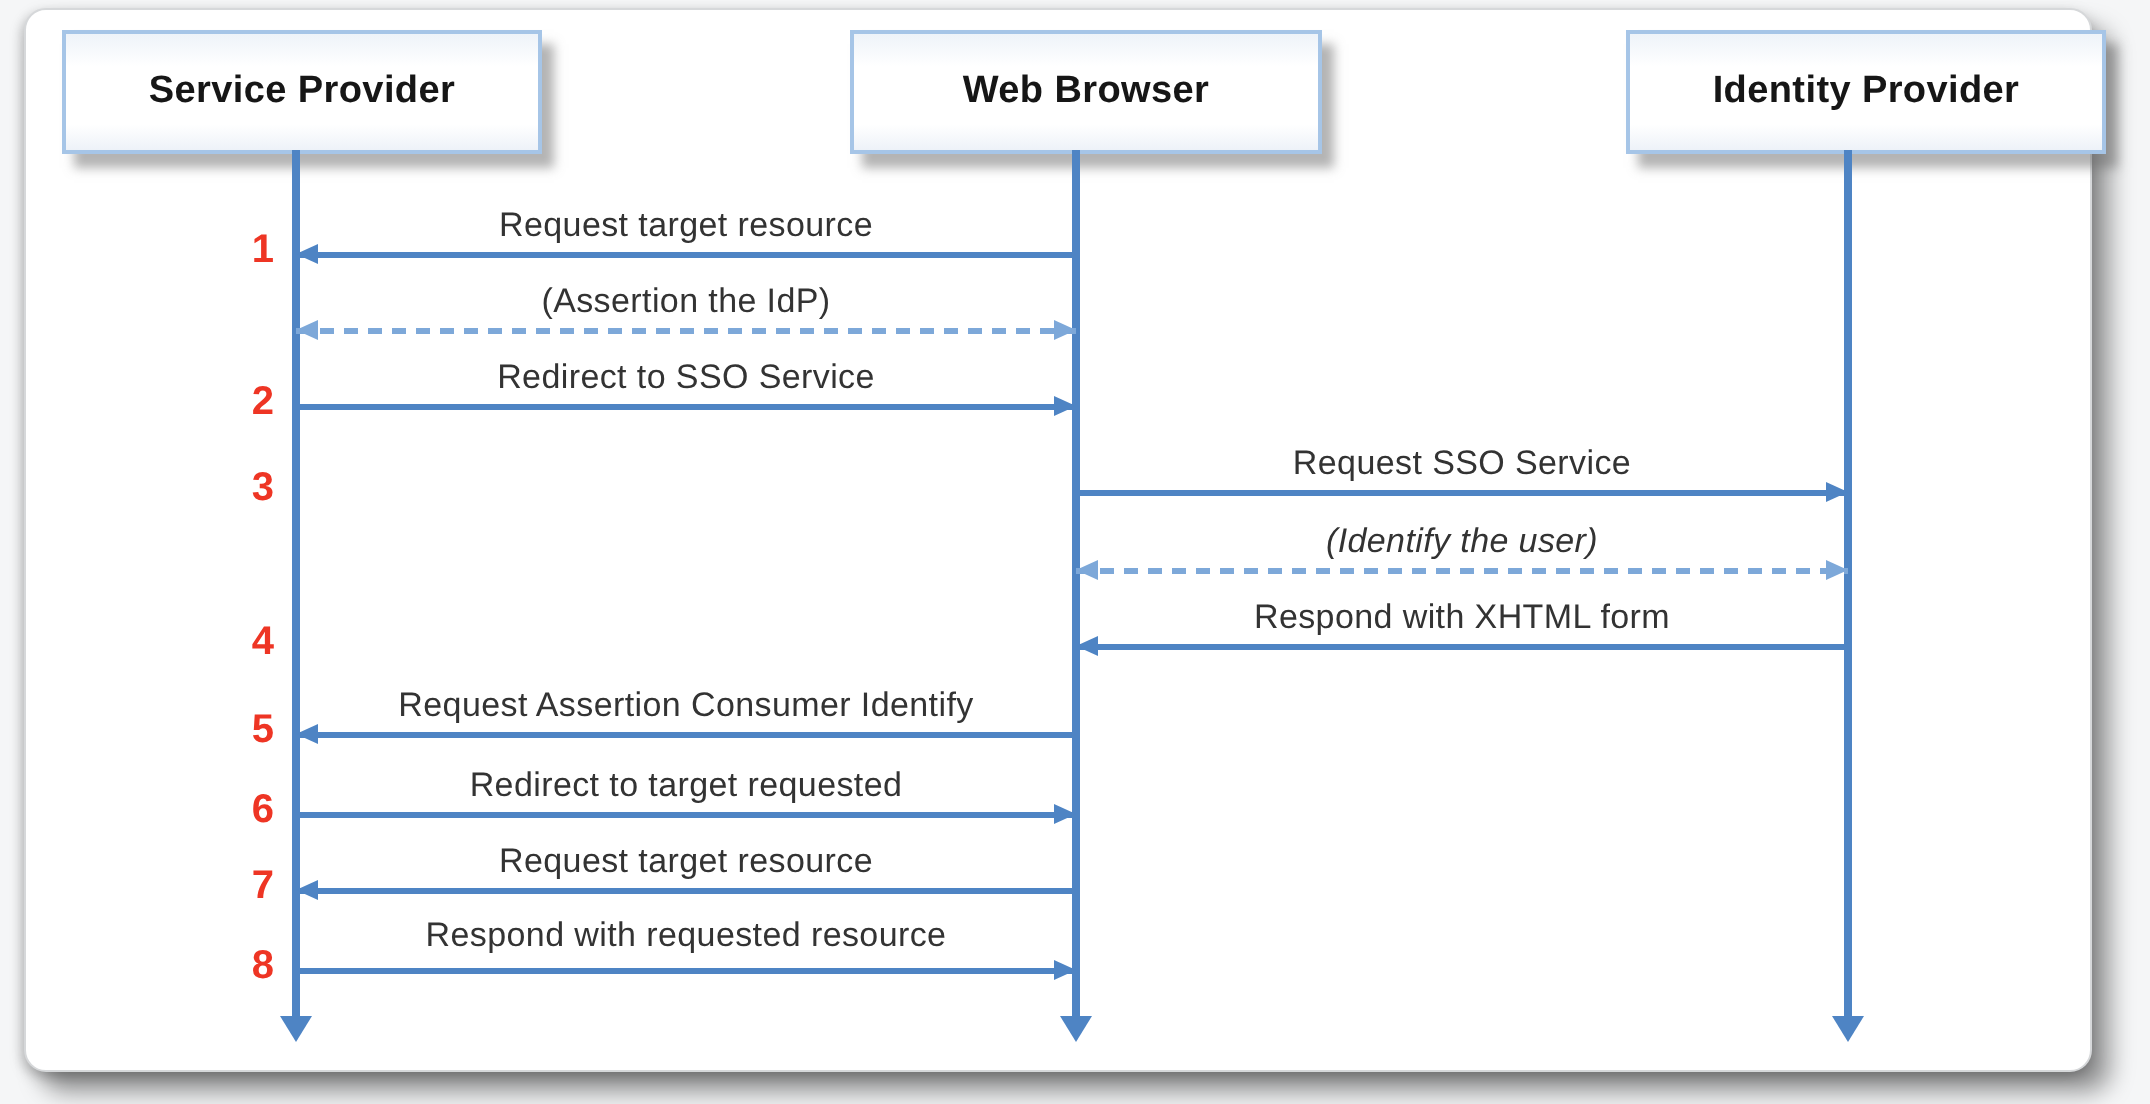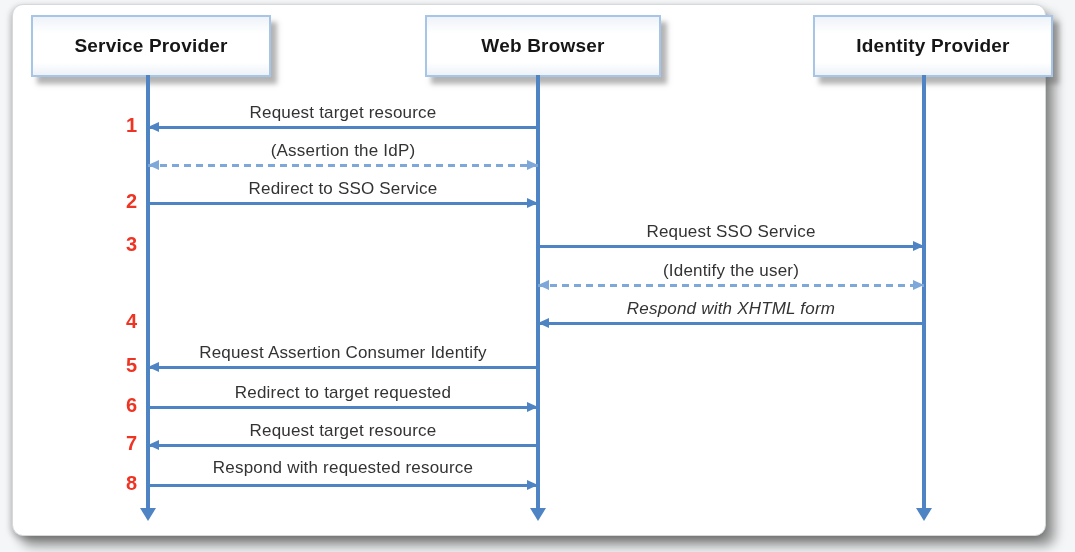--- a/index.html
+++ b/index.html
@@ -93,25 +93,25 @@
         <div class="head left dashed" style="left: 135px; top: 155px;"></div>
         <div class="head right dashed" style="left: 514px; top: 155px;"></div>
         <div class="msg-label" style="left: 135px; width: 390px; top: 174px;">Redirect to SSO Service</div>
         <div class="msg-line" style="left: 135px; width: 390px; top: 197px;"></div>
         <div class="head right" style="left: 514px; top: 193px;"></div>
         <div class="step-num" style="top: 185px;">2</div>
         <div class="msg-label" style="left: 525px; width: 386px; top: 217px;">Request SSO Service</div>
         <div class="msg-line" style="left: 525px; width: 386px; top: 240px;"></div>
         <div class="head right" style="left: 900px; top: 236px;"></div>
         <div class="step-num" style="top: 228px;">3</div>
-        <div class="msg-label" style="left: 525px; width: 386px; top: 256px;">(Identify the user)</div>
+        <div class="msg-label" style="left: 525px; width: 386px; top: 256px; font-style: italic;">(Identify the user)</div>
         <div class="msg-line dashed" style="left: 525px; width: 386px; top: 279px;"></div>
         <div class="head left dashed" style="left: 525px; top: 275px;"></div>
         <div class="head right dashed" style="left: 900px; top: 275px;"></div>
-        <div class="msg-label" style="left: 525px; width: 386px; top: 294px; font-style: italic;">Respond with XHTML form</div>
+        <div class="msg-label" style="left: 525px; width: 386px; top: 294px;">Respond with XHTML form</div>
         <div class="msg-line" style="left: 525px; width: 386px; top: 317px;"></div>
         <div class="head left" style="left: 525px; top: 313px;"></div>
         <div class="step-num" style="top: 305px;">4</div>
         <div class="msg-label" style="left: 135px; width: 390px; top: 338px;">Request Assertion Consumer Identify</div>
         <div class="msg-line" style="left: 135px; width: 390px; top: 361px;"></div>
         <div class="head left" style="left: 135px; top: 357px;"></div>
         <div class="step-num" style="top: 349px;">5</div>
         <div class="msg-label" style="left: 135px; width: 390px; top: 378px;">Redirect to target requested</div>
         <div class="msg-line" style="left: 135px; width: 390px; top: 401px;"></div>
         <div class="head right" style="left: 514px; top: 397px;"></div>

